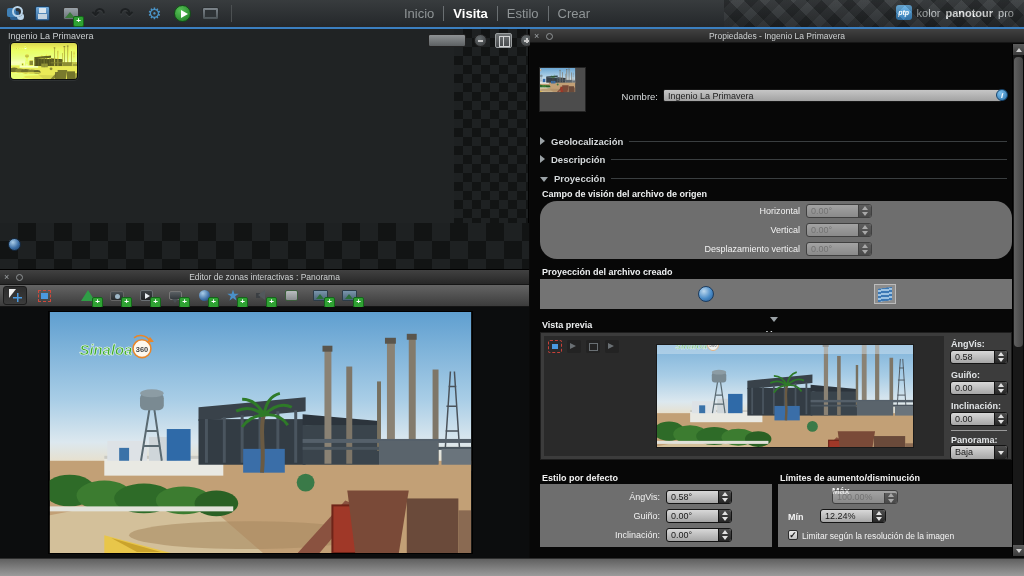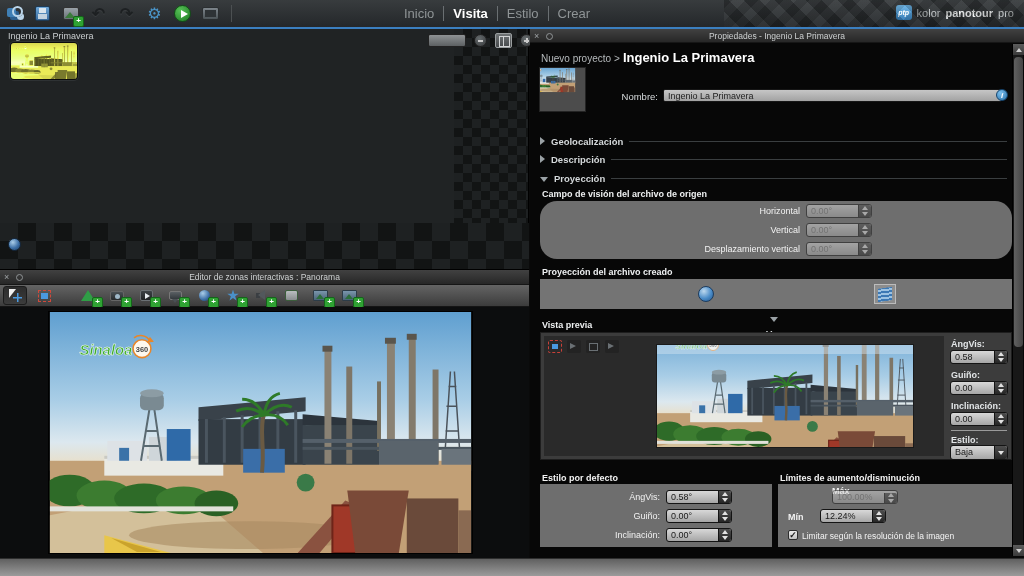--- a/index.html
+++ b/index.html
@@ -366,23 +366,20 @@
   </section>
 
   <aside class="props">
     <div class="phead">
       <span class="phx">×</span>
       <span class="phd"></span>
       <span class="ptitle">Propiedades - Ingenio La Primavera</span>
     </div>
 
     <div class="pbody">
-      <div class="crumb">
-        <span>Nuevo proyecto</span><span class="sep">&gt;</span><b>Ingenio La Primavera</b>
-      </div>
       <div class="pthumb">
         <svg viewBox="60 30 280 200" preserveAspectRatio="xMidYMid slice">
             <use href="#scene"></use>
           </svg>
       </div>
       <div class="nlabel">Nombre:</div>
       <input class="ninput" value="Ingenio La Primavera" style="">
       <span class="info">i</span>
 
       <div class="sect" style="top:90px;">
@@ -480,21 +477,21 @@
           </div>
           <span class="pvfl" style="top:68px;">Inclinación:</span>
           <div class="spin" style="left:1px;top:79px;width:58px;">
             <span class="sv">0.00</span>
             <span class="sa">
                 <i class="up"></i>
                 <i class="dn"></i>
               </span>
           </div>
           <span class="pvhr" style="top:97px;"></span>
-          <span class="pvfl" style="top:102px;">Estilo:</span>
+          <span class="pvfl" style="top:102px;">Panorama:</span>
           <div class="drop" style="left:1px;top:112px;">
             <span class="sv">Baja</span>
             <span class="sa">
                 <i class="dn"></i>
               </span>
           </div>
         </div>
       </div>
 
       <div class="blab" style="left:12px;top:430px;">Estilo por defecto</div>

